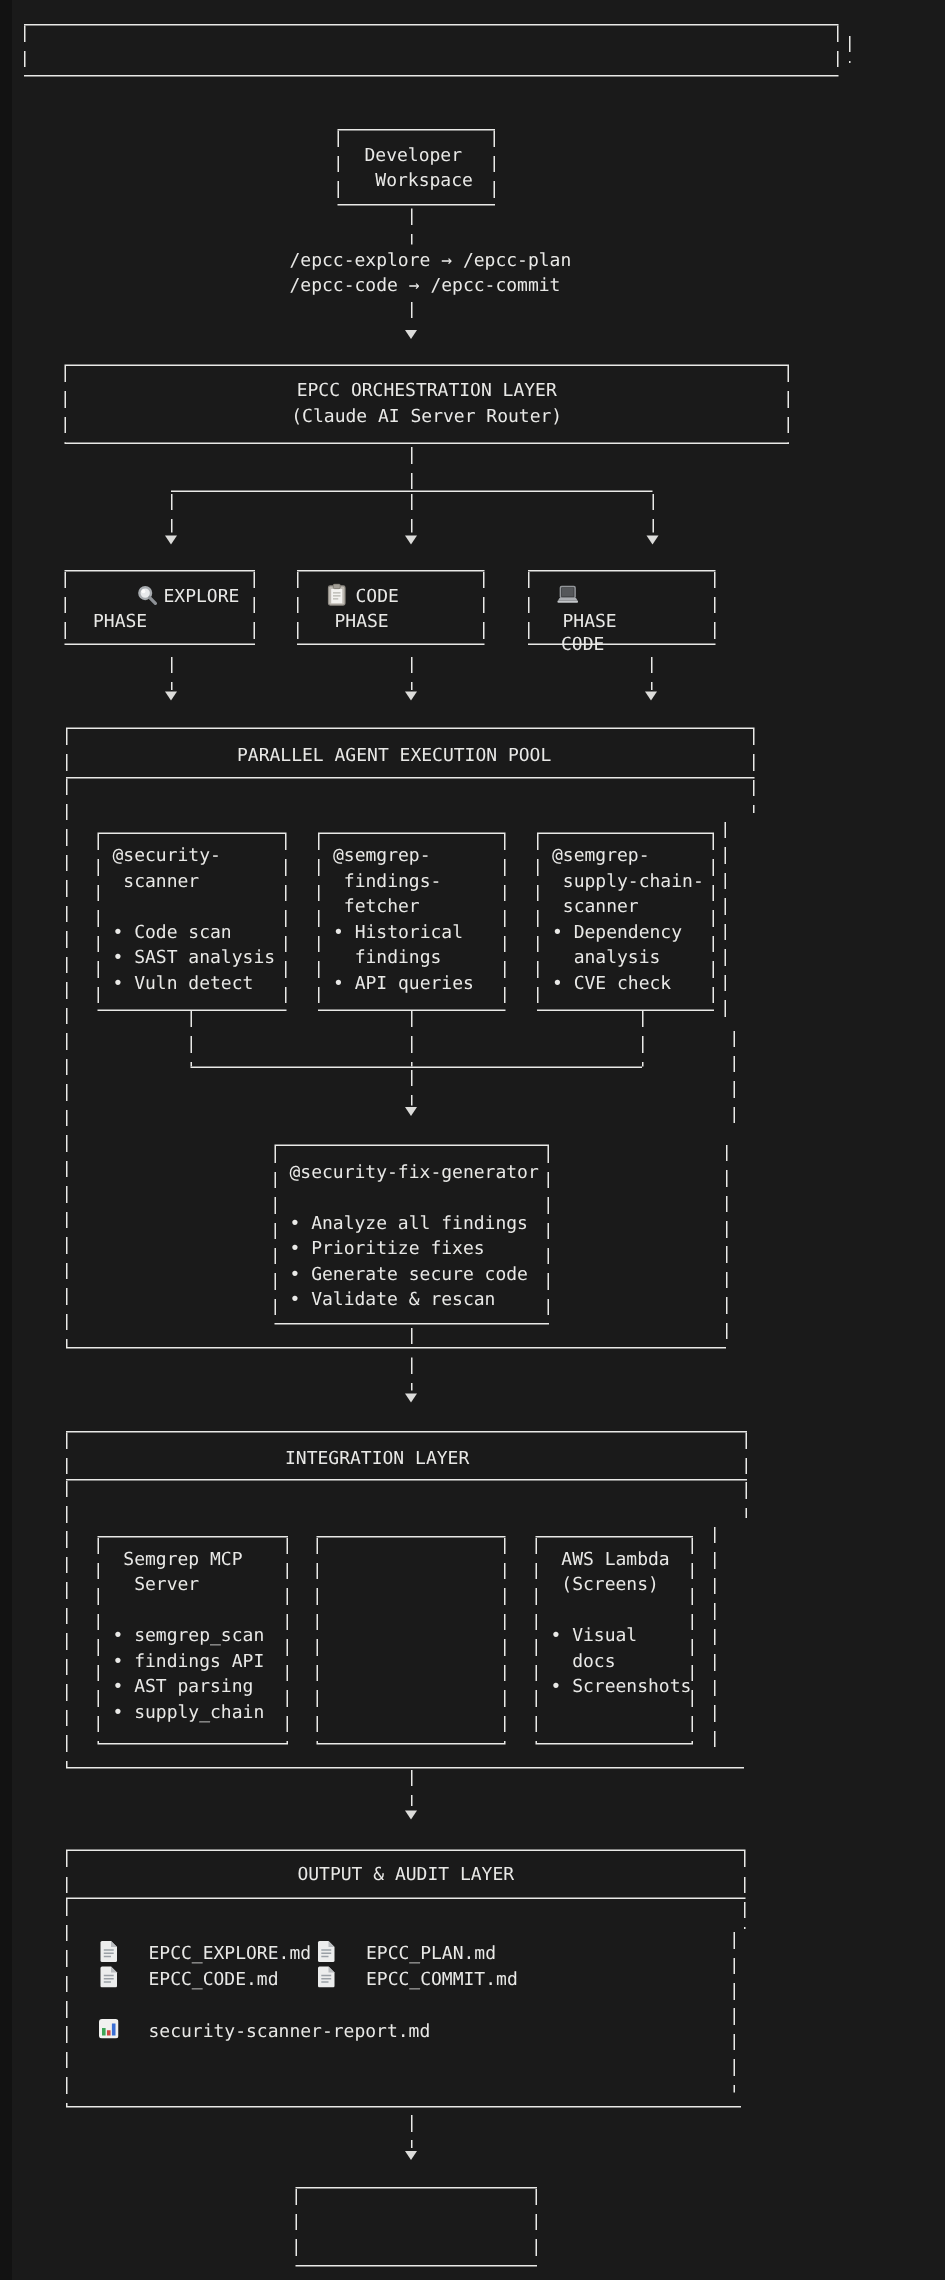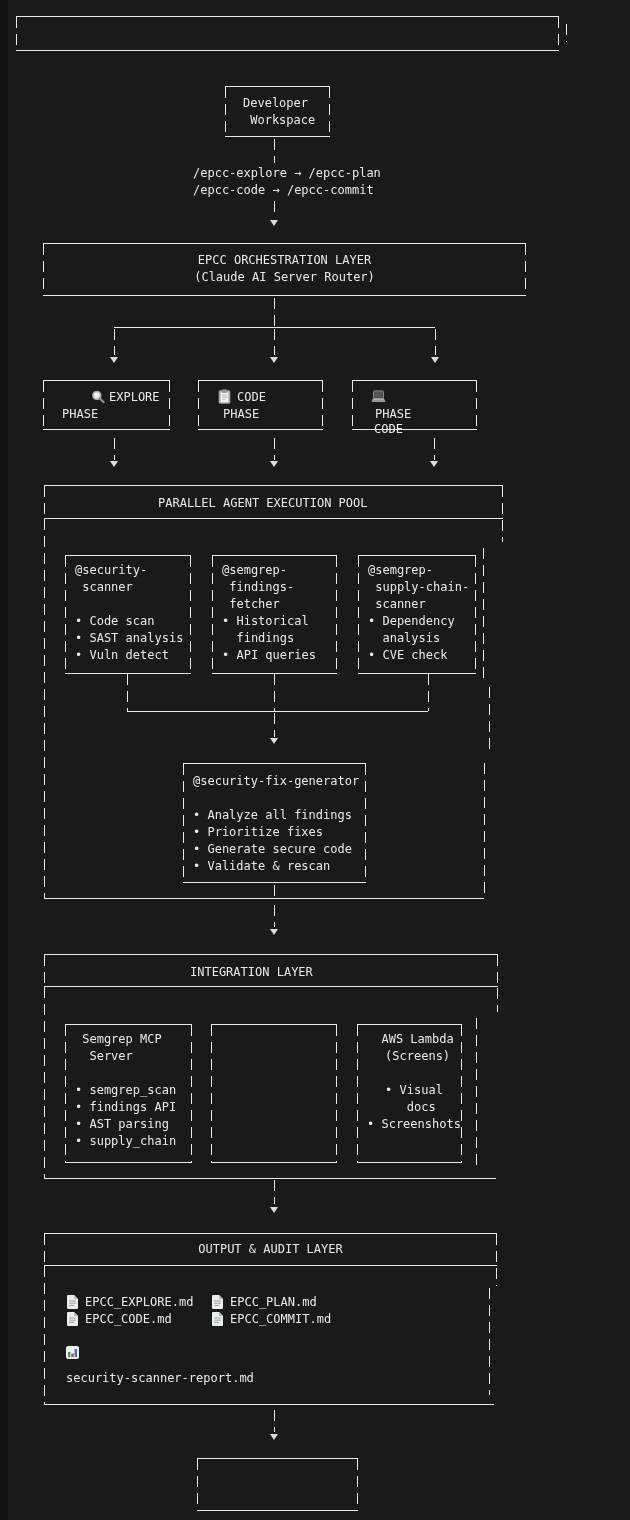--- a/index.html
+++ b/index.html
@@ -18,21 +18,21 @@
     background-size:1px 100%,1px 100%;
     background-position:0 0,100% 0;
     background-repeat:no-repeat,no-repeat;
     box-sizing:border-box;
   }
   .txt{position:absolute;white-space:pre;}
   .ctr{text-align:center;}
   .vd{position:absolute;width:1px;background:repeating-linear-gradient(to bottom,#e9e9e7 0 11px,transparent 11px 17px);}
   .hl{position:absolute;height:1px;background:#e9e9e7;}
   .arr{position:absolute;width:0;height:0;border-left:4px solid transparent;border-right:4px solid transparent;border-top:6px solid #dcdcda;}
-  .row{position:absolute;display:flex;align-items:flex-start;gap:6px;height:17px;white-space:pre;}
+  .row{position:absolute;display:flex;align-items:center;gap:20px;height:17px;white-space:pre;}
   .icn{display:inline-block;flex:0 0 auto;}
 </style>
 </head>
 <body>
 
 <div class="canvas">
   <div class="edge"></div>
 
   <div class="box" style="left:16px;top:16px;width:543px;height:35px;"></div>
   <div class="vd" style="left:566px;top:24px;height:18px;"></div>
@@ -169,21 +169,21 @@
   Server
 
 • semgrep_scan
 • findings API
 • AST parsing
 • supply_chain</div>
 
   <div class="box" style="left:211px;top:1024px;width:126px;height:139px;"></div>
 
   <div class="box" style="left:357px;top:1024px;width:105px;height:139px;"></div>
-  <div class="txt" style="left:367px;top:1031px;text-align:center;"> AWS Lambda
+  <div class="txt" style="left:367px;top:1031px;"> AWS Lambda
  (Screens)
 
 • Visual
   docs
 • Screenshots</div>
 
   <div class="vd" style="left:274px;top:1180px;height:24px;"></div>
   <div class="arr" style="left:270px;top:1207px;"></div>
 
   <div class="box" style="left:44px;top:1233px;width:453px;height:33px;"></div>
@@ -235,21 +235,21 @@
           <path d="M8 1l4 4H8z" fill="#b9bcbf"></path>
           <g stroke="#9aa0a6" stroke-width="1">
             <line x1="3.2" y1="7" x2="9.8" y2="7"></line>
             <line x1="3.2" y1="9.2" x2="9.8" y2="9.2"></line>
             <line x1="3.2" y1="11.4" x2="8" y2="11.4"></line>
           </g>
         </svg></span>
     <span>EPCC_COMMIT.md</span>
   </div>
 
-  <div class="row" style="left:66px;top:1346px;flex-direction:column;">
+  <div class="row" style="left:66px;top:1346px;">
     <span class="icn"><svg width="13" height="13" viewBox="0 0 13 13">
           <rect width="13" height="13" rx="2" fill="#f1f1ef"></rect>
           <rect x="2" y="6" width="2.4" height="5" fill="#3fa557"></rect>
           <rect x="5.3" y="7.5" width="2.4" height="3.5" fill="#cf4540"></rect>
           <rect x="8.6" y="3" width="2.4" height="8" fill="#3b6fd4"></rect>
         </svg></span>
     <span>security-scanner-report.md</span>
   </div>
 
   <div class="vd" style="left:274px;top:1410px;height:22px;"></div>

